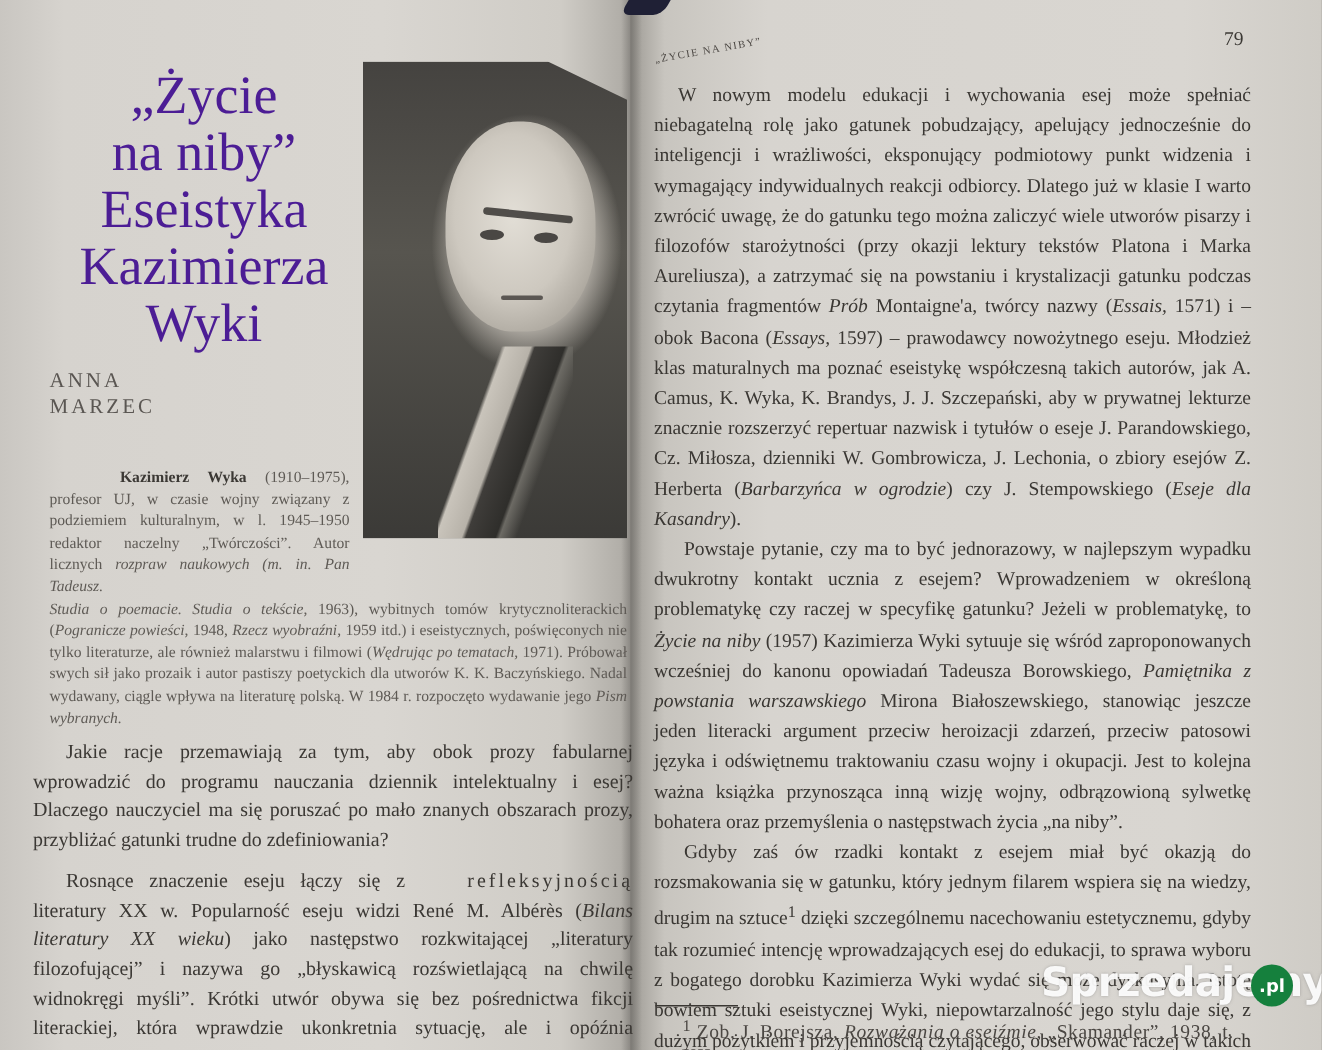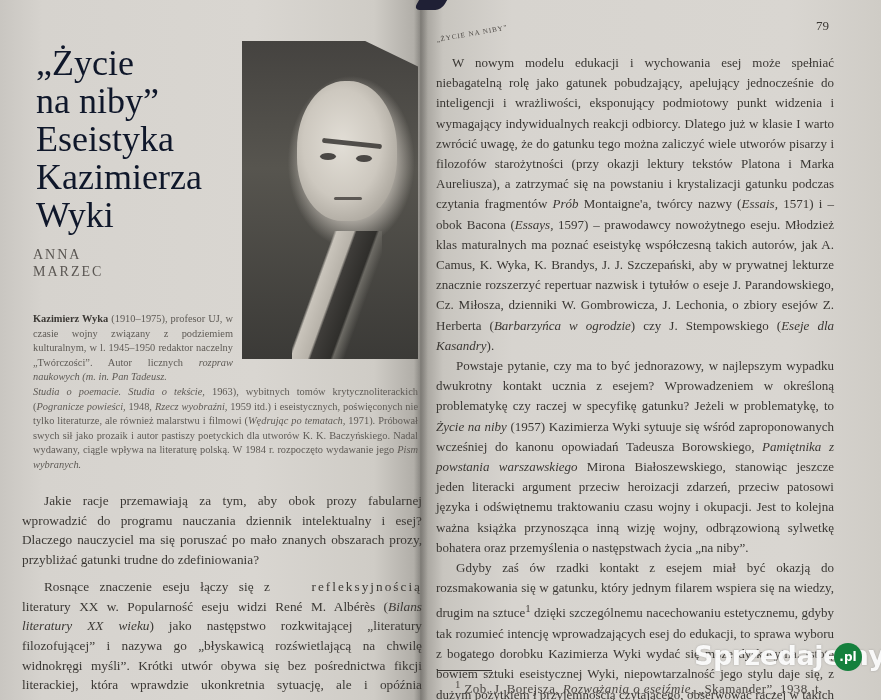--- a/index.html
+++ b/index.html
@@ -25,21 +25,21 @@
     background: linear-gradient(90deg, rgba(90,88,84,0) 0%, rgba(90,88,84,0.45) 50%, rgba(90,88,84,0) 100%);
   }
   .dark-corner {
     position: absolute; left: 418px; top: -6px; width: 28px; height: 16px;
     background: #1f2035; transform: skewX(-30deg); border-radius: 0 0 6px 6px;
   }
 
   
   .title {
     position: absolute; left: 36px; top: 44px; width: 200px;
-    font-size: 36px; line-height: 38px; color: #0f172a; font-weight: normal;
+    font-size: 36px; line-height: 38px; color: #4c1d95; font-weight: normal; text-align: center;
   }
   .title div { white-space: nowrap; }
   .author {
     position: absolute; left: 33px; top: 246px;
     font-size: 14px; letter-spacing: 2px; line-height: 17px; color: #5a5652;
   }
 
   
   .photo {
     position: absolute; left: 242px; top: 41px; width: 176px; height: 318px;
@@ -61,21 +61,21 @@
   .photo .eye-l { position: absolute; left: 78px; top: 112px; width: 16px; height: 7px; background: #4a4744; border-radius: 50%; }
   .photo .eye-r { position: absolute; left: 114px; top: 114px; width: 16px; height: 7px; background: #4a4744; border-radius: 50%; }
   .photo .mouth { position: absolute; left: 92px; top: 156px; width: 28px; height: 3px; background: #5b5753; border-radius: 2px; }
 
   
   .bio {
     position: absolute; left: 33px; top: 312px; width: 385px;
     font-size: 10.4px; line-height: 14.6px; color: #5e5a55; text-align: justify;
   }
   .bio .bio-narrow { width: 200px; display: block; }
-  .bio b { color: #3b3834; }
+  .bio b { color: #3b3834; margin-left: 47px; }
   .bio i { font-style: italic; }
 
   
   .body-left {
     position: absolute; left: 22px; top: 491px; width: 400px;
     font-size: 13.3px; line-height: 19.7px; color: #3b3834; text-align: justify;
   }
   .body-left p { margin: 0 0 7px 0; text-indent: 22px; }
   .spaced { letter-spacing: 2px; margin-left: 31px; }
 

